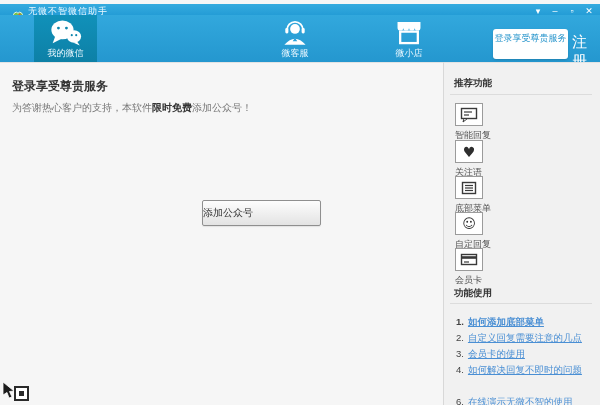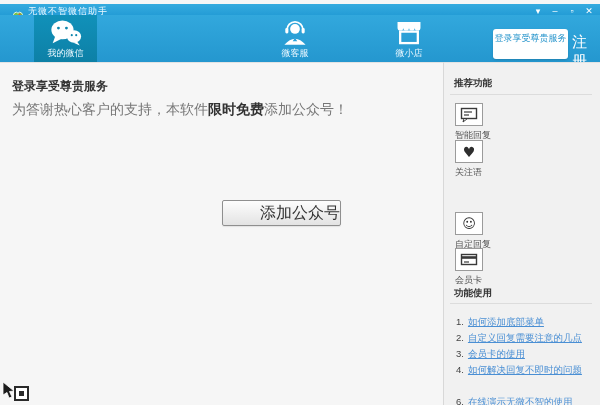--- a/index.html
+++ b/index.html
@@ -27,26 +27,26 @@
 
   .login-btn { position:absolute; left:493px; top:14px; width:75px; height:30px; background:#fff;
     border-radius:3px; font-size:9px; color:#2795cc; text-align:center; line-height:18px;
     box-shadow:0 1px 2px rgba(0,0,0,.15); cursor:pointer; }
   .register-link { position:absolute; left:572px; top:18px; font-size:15px; color:#fff; cursor:pointer; }
 
   
   .main { position:absolute; left:0; top:62px; width:443px; height:343px; background:#f6f6f6;
     border-top:1px solid #e3e3e3; }
   .main-heading { position:absolute; left:12px; top:15px; font-size:12px; font-weight:bold; color:#333; }
-  .main-sub { position:absolute; left:12px; top:38px; font-size:14px; color:#777; }
+  .main-sub { position:absolute; left:12px; top:38px; font-size:10px; color:#777; }
   .main-sub b { color:#333; }
   .add-btn { position:absolute; left:202px; top:137px; width:119px; height:26px;
     background:linear-gradient(#fdfdfd,#e3e3e3); border:1px solid #8f8f8f; border-radius:2px;
-    font-size:16px; color:#333; text-align:right; line-height:24px; cursor:pointer;
-    box-shadow:0 1px 1px rgba(0,0,0,.08);margin-left:20px; }
+    font-size:10px; color:#333; text-align:left; line-height:24px; cursor:pointer;
+    box-shadow:0 1px 1px rgba(0,0,0,.08); }
 
   
   .sidebar { position:absolute; left:443px; top:62px; width:186px; height:343px;
     background:#f1f1f1; border-left:1px solid #d8d8d8; border-top:1px solid #e3e3e3; }
   .side-header { position:absolute; left:10px; font-size:9.5px; font-weight:bold; color:#333; }
   .side-rule { position:absolute; left:6px; width:142px; height:1px; background:#dcdcdc; }
   .feat { position:absolute; left:11px; }
   .feat-box { width:28px; height:23px; background:#fff; border:1px solid #9b9b9b;
     display:flex; align-items:center; justify-content:center; cursor:pointer; }
   .feat-label { font-size:9px; color:#555; margin-top:3px; display:block; }
@@ -151,20 +151,31 @@
       <span class="feat-label">智能回复</span>
     </div>
 
     <div class="feat" style="top:77px;">
       <span class="feat-box">
           <span class="heart-glyph">♥</span>
         </span>
       <span class="feat-label">关注语</span>
     </div>
 
+    <div class="feat" style="top:113px;">
+      <span class="feat-box">
+        <svg width="16" height="14" viewBox="0 0 16 14">
+          <rect x="1.5" y="1.5" width="13" height="11" fill="#fff" stroke="#3a3a3a" stroke-width="1.4"></rect>
+          <line x1="4" y1="4.5" x2="12" y2="4.5" stroke="#3a3a3a" stroke-width="1.2"></line>
+          <line x1="4" y1="7" x2="12" y2="7" stroke="#3a3a3a" stroke-width="1.2"></line>
+          <line x1="4" y1="9.5" x2="12" y2="9.5" stroke="#3a3a3a" stroke-width="1.2"></line>
+        </svg>
+      </span>
+      <span class="feat-label">底部菜单</span>
+    </div>
 
     <div class="feat" style="top:149px;">
       <span class="feat-box">
           <span class="smiley-glyph">☺</span>
         </span>
       <span class="feat-label">自定回复</span>
     </div>
 
     <div class="feat" style="top:185px;">
       <span class="feat-box">
@@ -173,21 +184,21 @@
           <rect x="1.5" y="3.2" width="15" height="2.6" fill="#3a3a3a"></rect>
           <line x1="4" y1="9" x2="9" y2="9" stroke="#3a3a3a" stroke-width="1.2"></line>
         </svg>
       </span>
       <span class="feat-label">会员卡</span>
     </div>
 
     <div class="side-header" style="top:224px;">功能使用</div>
     <div class="side-rule" style="top:240px;"></div>
 
-    <div class="link-row" style="top:253px;">
+    <div class="link-row" style="top:253px;font-weight:bold;">
       <span class="link-num">1.</span><span class="link-text">如何添加底部菜单</span>
     </div>
     <div class="link-row" style="top:269px;">
       <span class="link-num">2.</span><span class="link-text">自定义回复需要注意的几点</span>
     </div>
     <div class="link-row" style="top:285px;">
       <span class="link-num">3.</span><span class="link-text">会员卡的使用</span>
     </div>
     <div class="link-row" style="top:301px;">
       <span class="link-num">4.</span><span class="link-text">如何解决回复不即时的问题</span>

